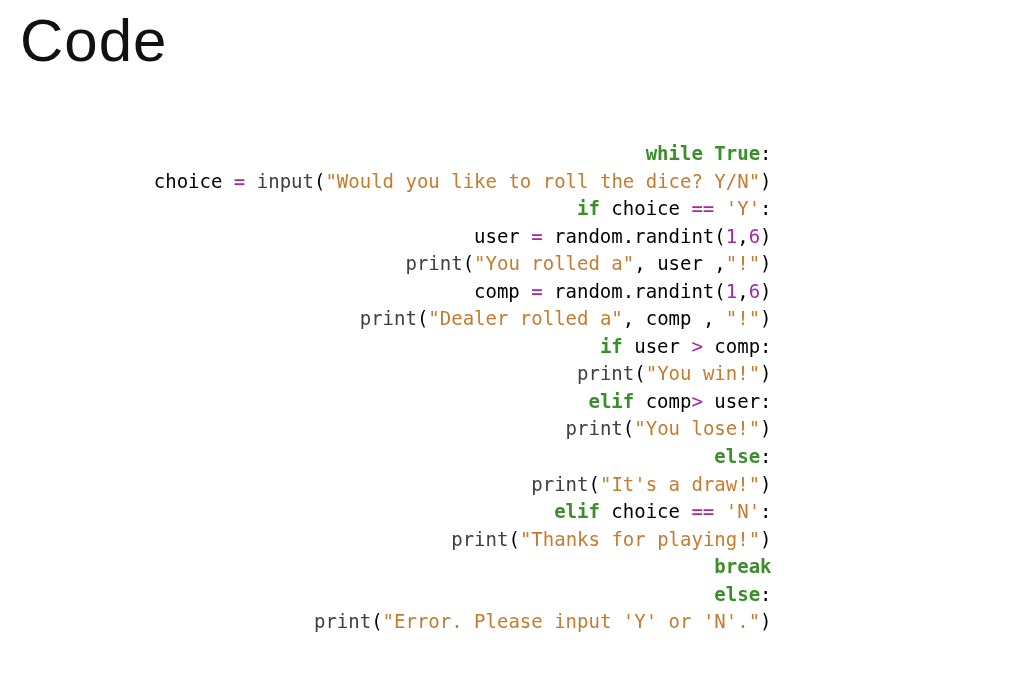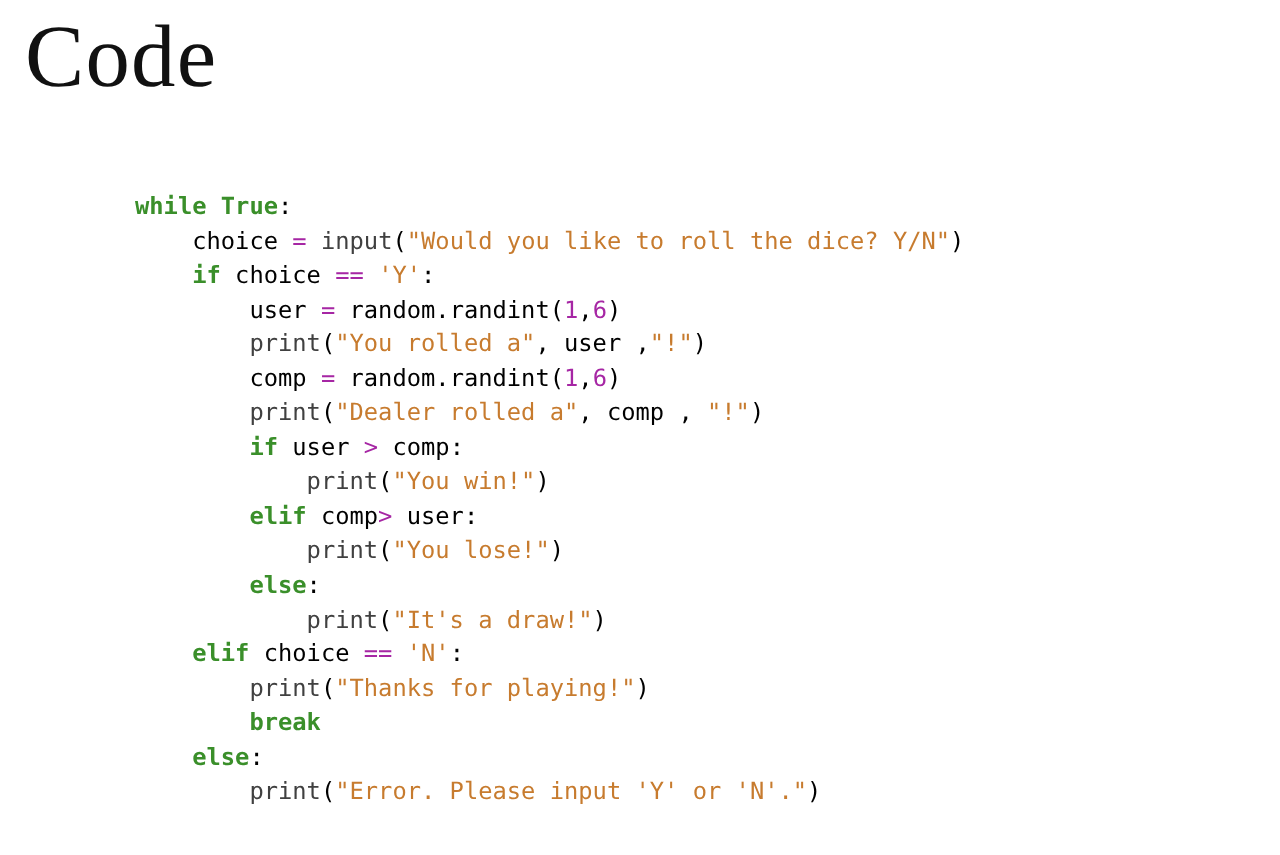--- a/index.html
+++ b/index.html
@@ -4,38 +4,38 @@
 <style>
   * { margin: 0; padding: 0; box-sizing: border-box; }
   body {
     width: 1024px;
     height: 684px;
     background: #ffffff;
     font-family: "Helvetica Neue", Helvetica, Arial, sans-serif;
     overflow: hidden;
   }
   .title {
-    font-size: 71px;
+    font-size: 60px;
     font-weight: 300;
     color: #111;
     letter-spacing: 1px;
     position: absolute;
     top: 6px;
     left: 20px;
-    font-family: Liberation Serif, serif;
   }
   .code-block {
     position: absolute;
-    top: 152px;
+    top: 140px;
     left: 108px;
     font-family: Menlo, Monaco, Consolas, "DejaVu Sans Mono", monospace;
     font-size: 19px;
     line-height: 1.45;
     white-space: pre;
     color: #000;
+    text-align: right;
   }
   .kw  { color: #3a8f2a; font-weight: bold; }   
   .tru { color: #3a8f2a; font-weight: bold; }
   .op  { color: #a626a4; }                      
   .fn  { color: #404040; }                      
   .str { color: #c77b2e; }                      
   .ch  { color: #c77b2e; }                      
   .num { color: #a626a4; }                      
   .pun { color: #000; }
 </style>

